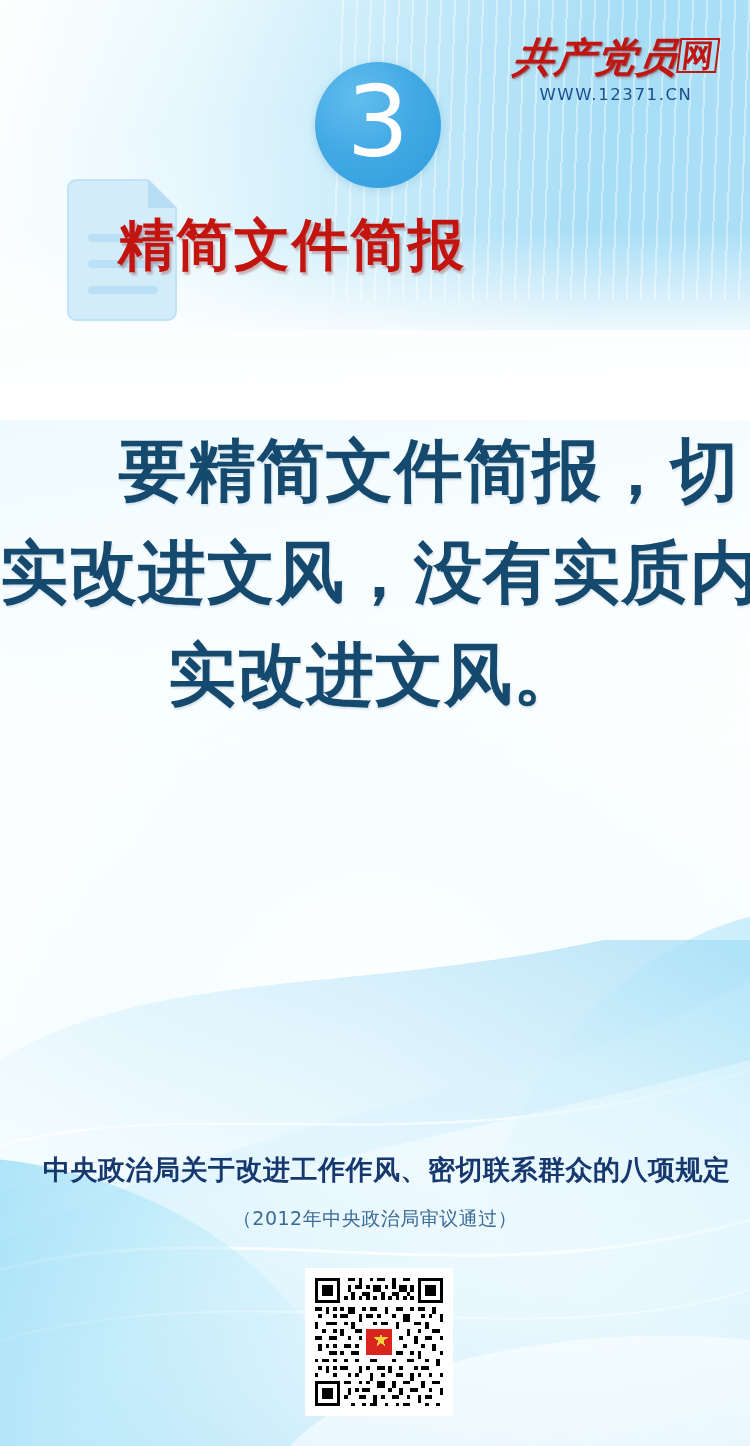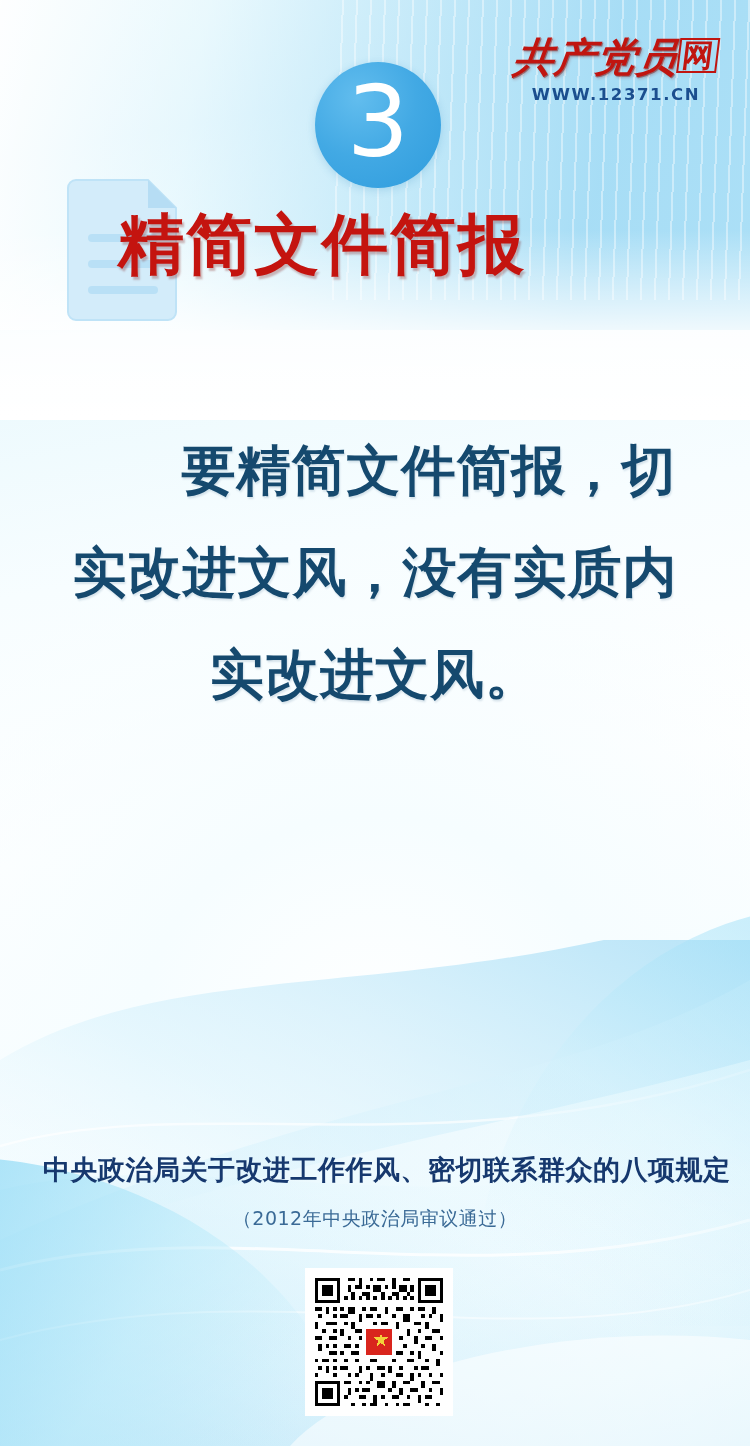--- a/index.html
+++ b/index.html
@@ -113,21 +113,21 @@
     font-size: 31px;
     line-height: 31px;
     display: inline-block;
     vertical-align: 5px;
     text-shadow: none;
   }
   .logo-url {
     display: block;
     margin-top: 5px;
     font-size: 16.5px;
-    font-weight: 700;
+    font-weight: 400;
     letter-spacing: 1.6px;
     color: #1b4f8f;
   }
 
   .badge {
     position: absolute;
     left: 315px;
     top: 62px;
     width: 126px;
     height: 126px;
@@ -153,38 +153,38 @@
     top: 172px;
     width: 122px;
     height: 152px;
   }
   .doc-icon svg { display: block; width: 122px; height: 152px; }
 
   .title {
     position: absolute;
     left: 118px;
     top: 196px;
-    font-size: 66px;
+    font-size: 56px;
     line-height: 98px;
     font-weight: 700;
     letter-spacing: 2px;
     color: #c4140f;
     text-shadow: 2px 3px 2px rgba(120,12,8,.28);
     white-space: nowrap;
   }
 
   
   .body-copy {
     position: absolute;
     left: 0;
     top: 420px;
     width: 750px;
     text-align: center;
     color: #15496e;
-    font-size: 54px;
+    font-size: 68px;
     line-height: 102px;
     font-weight: 700;
     letter-spacing: 1px;
   }
   .body-copy .line {
     display: block;
     white-space: nowrap;
     text-shadow: 1px 2px 2px rgba(20,70,110,.14);
   }
   .body-copy .line.first { text-indent: 108px; }

